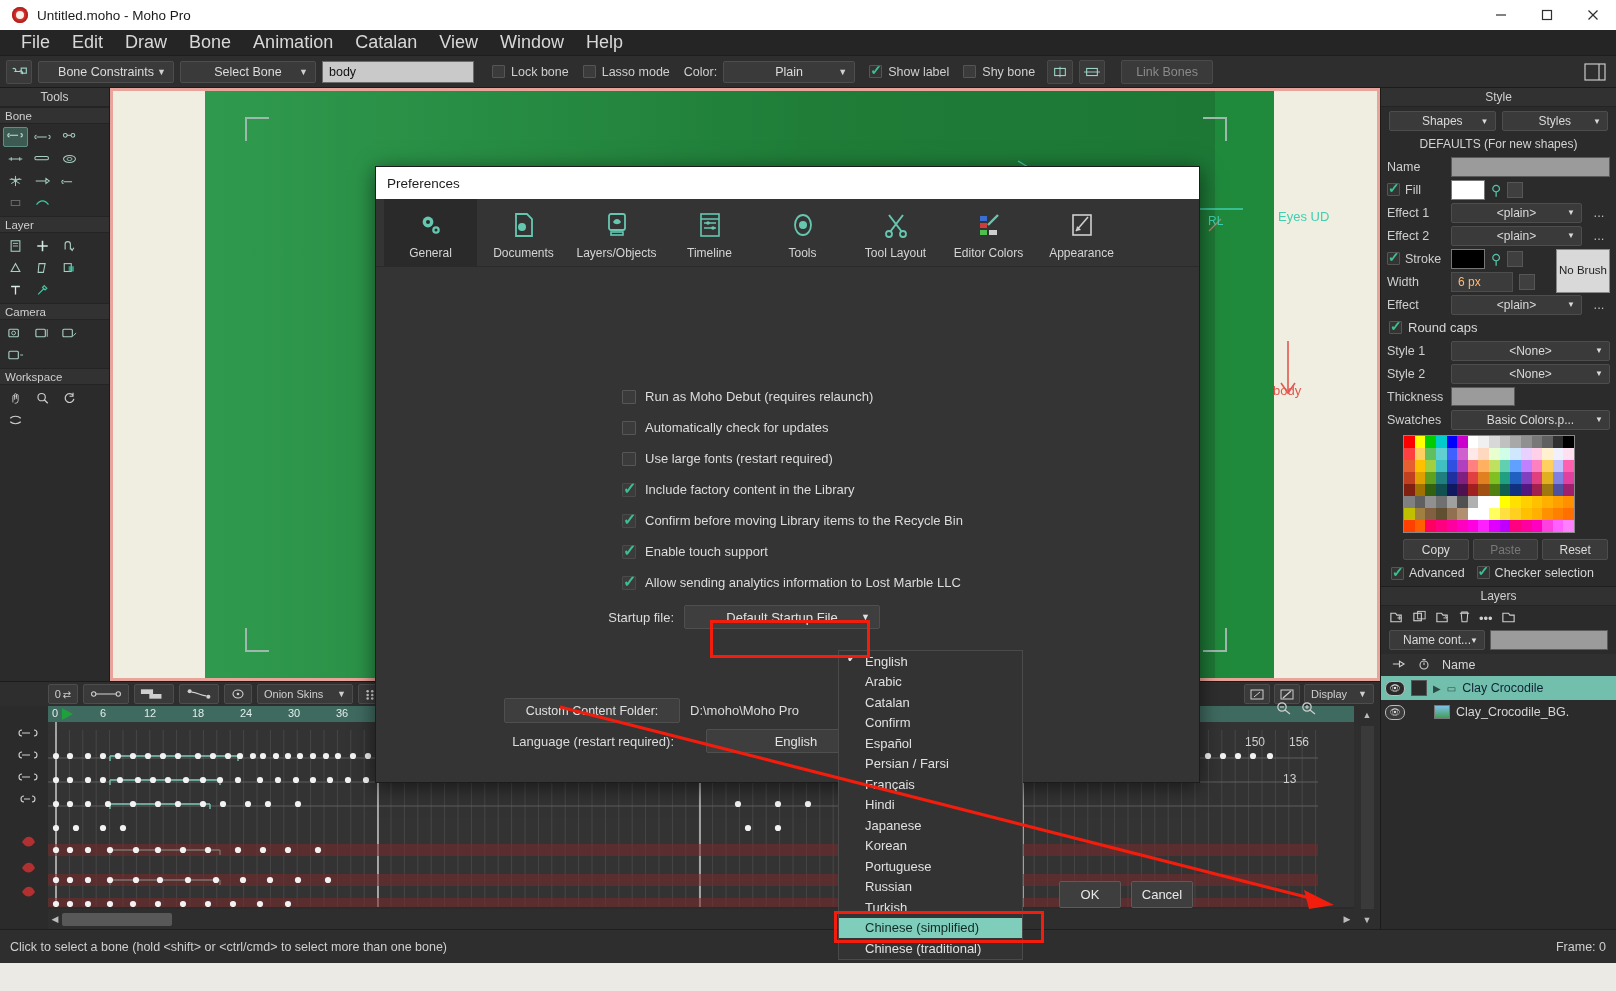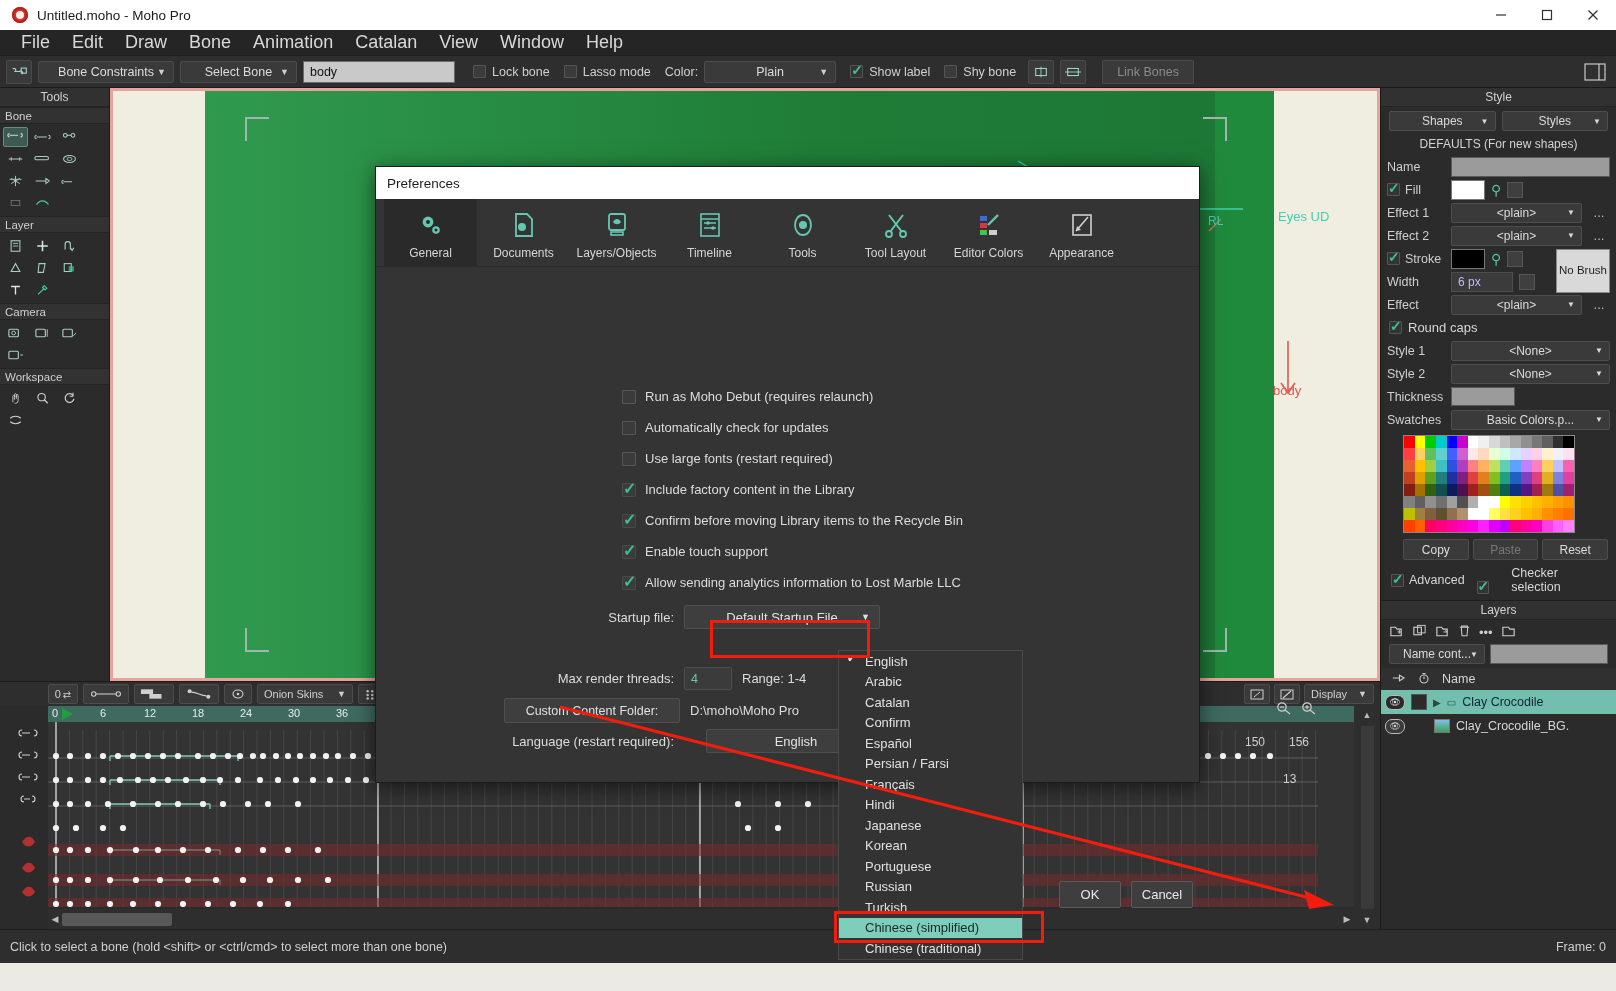--- a/index.html
+++ b/index.html
@@ -292,21 +292,21 @@
     <div class="tb-iconbtn">
       <svg width="17" height="13" viewBox="0 0 20 14">
           <path d="M2 4a2 2 0 1 1 3 3l5 0a2 2 0 1 1 3 3" fill="none" stroke="#9fd6c8" stroke-width="1.4"></path>
           <rect x="12" y="3" width="6" height="6" fill="none" stroke="#9fd6c8" stroke-width="1.3"></rect>
         </svg>
     </div>
     <div class="combo" style="width:136px">
       <span>Bone Constraints</span>
       <span class="caret">▼</span>
     </div>
-    <div class="combo" style="width:117px">
+    <div class="combo" style="width:136px">
       <span>Select Bone</span>
       <span class="caret">▼</span>
     </div>
     <div class="txtfield" style="width:152px">body</div>
     <div class="chk" style="margin-left:12px">
       <span class="chkbox"></span>
       <span>Lock bone</span>
     </div>
     <div class="chk" style="margin-left:8px">
       <span class="chkbox"></span>
@@ -591,21 +591,21 @@
         <span class="rlabel" style="display:flex;align-items:center;gap:5px;">
           <span class="chkbox on"></span>
           <span>Stroke</span>
         </span>
         <div class="swatchbox" style="background:#000000"></div>
         <span class="eyedrop">⚲</span>
         <span class="sq"></span>
       </div>
       <div class="rrow">
         <span class="rlabel">Width</span>
-        <div style="width:62px;height:20px;background:#3b3b3b;border:1px solid #4d4d4d;display:flex;align-items:center;padding-left:6px;color:#c4b5fd;font-size:12px;">6 px</div>
+        <div style="width:62px;height:20px;background:#3b3b3b;border:1px solid #4d4d4d;display:flex;align-items:center;padding-left:6px;color:#fdba74;font-size:12px;">6 px</div>
         <span class="sq"></span>
       </div>
       <div style="position:absolute;right:6px;top:2px;width:54px;height:44px;background:#d9d9d9;border:1px solid #888;display:flex;align-items:center;justify-content:center;text-align:center;font-size:11.5px;color:#222;line-height:1.15;">No Brush</div>
     </div>
 
     <div class="rrow">
       <span class="rlabel">Effect</span>
       <div class="rcombo">
         <span>&lt;plain&gt;</span>
         <span class="caret">▼</span>
@@ -779,21 +779,21 @@
       <div class="pbtn">Copy</div>
       <div class="pbtn dis">Paste</div>
       <div class="pbtn">Reset</div>
     </div>
 
     <div style="display:flex;gap:12px;padding:4px 8px 0 10px;font-size:12.5px;">
       <div style="display:flex;align-items:center;gap:5px;">
         <span class="chkbox on"></span>
         <span>Advanced</span>
       </div>
-      <div style="display:flex;align-items:flex-end;gap:22px;">
+      <div style="display:flex;align-items:flex-start;gap:5px;">
         <span class="chkbox on"></span>
         <span>Checker selection</span>
       </div>
     </div>
 
     <div style="margin-top:6px;border-top:1px solid #1f1f1f;">
       <div class="panel-hdr">Layers</div>
       <div class="layers-toolbar">
         <span class="lyr-ico">
           <svg width="15" height="14" viewBox="0 0 16 14">
@@ -1467,25 +1467,20 @@
 
       <div class="prow" style="left:128px;top:338px;">
         <span class="plabel" style="width:170px">Startup file:</span>
         <div class="pcombo" style="width:196px">
           <span>Default Startup File</span>
           <span class="caret">▼</span>
         </div>
       </div>
 
 
-      <div class="prow" style="left:128px;top:400px;">
-        <span class="plabel" style="width:170px">Max render threads:</span>
-        <div class="pnum">4</div>
-        <span style="color:#dcdcdc">Range: 1-4</span>
-      </div>
 
       <div class="prow" style="left:128px;top:431px;">
         <div class="pbtn2" style="width:176px">Custom Content Folder:</div>
         <span style="color:#dcdcdc">D:\moho\Moho Pro</span>
       </div>
 
       <div class="prow" style="left:128px;top:462px;">
         <span class="plabel" style="width:170px">Language (restart required):</span>
         <div class="pcombo" style="width:180px;margin-left:22px;">
           <span>English</span>

